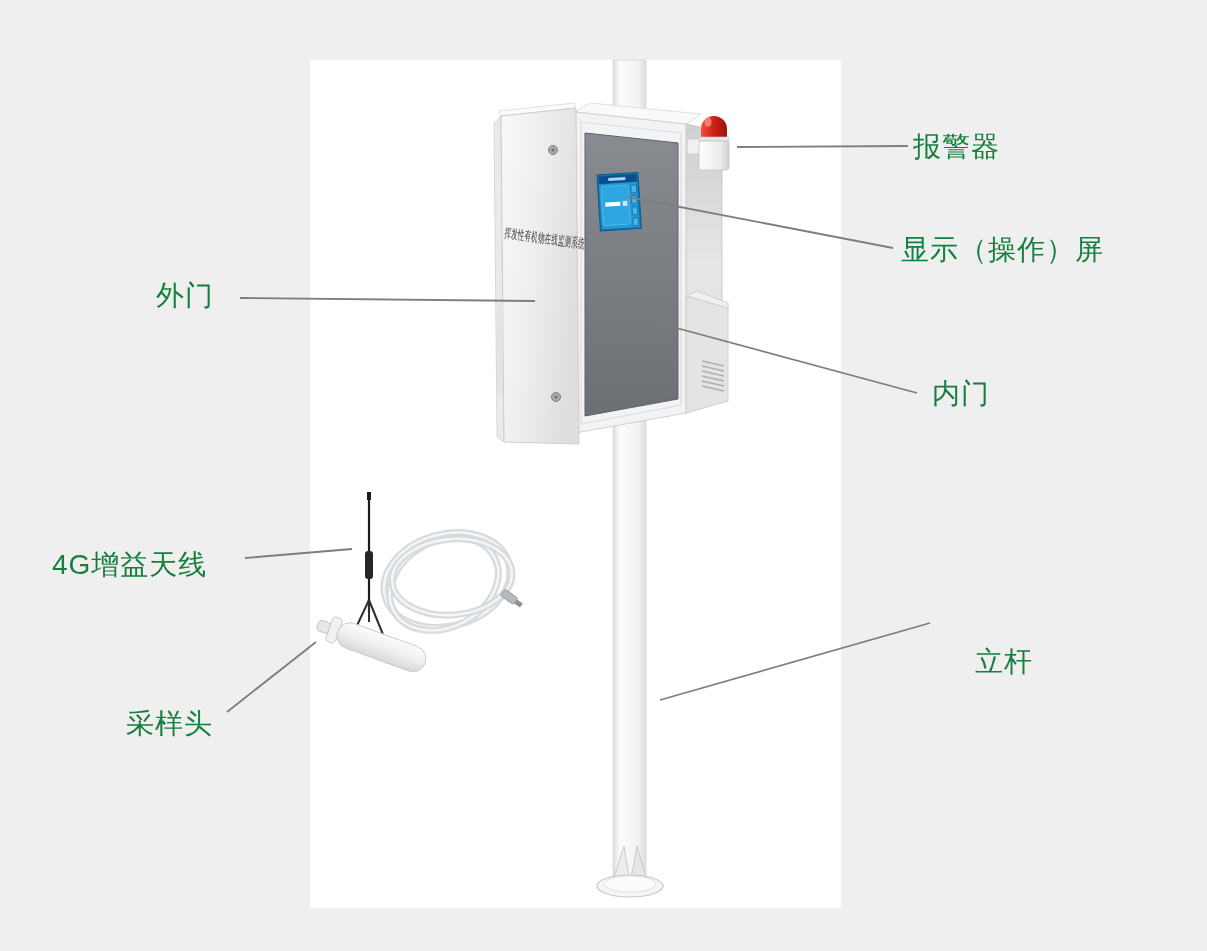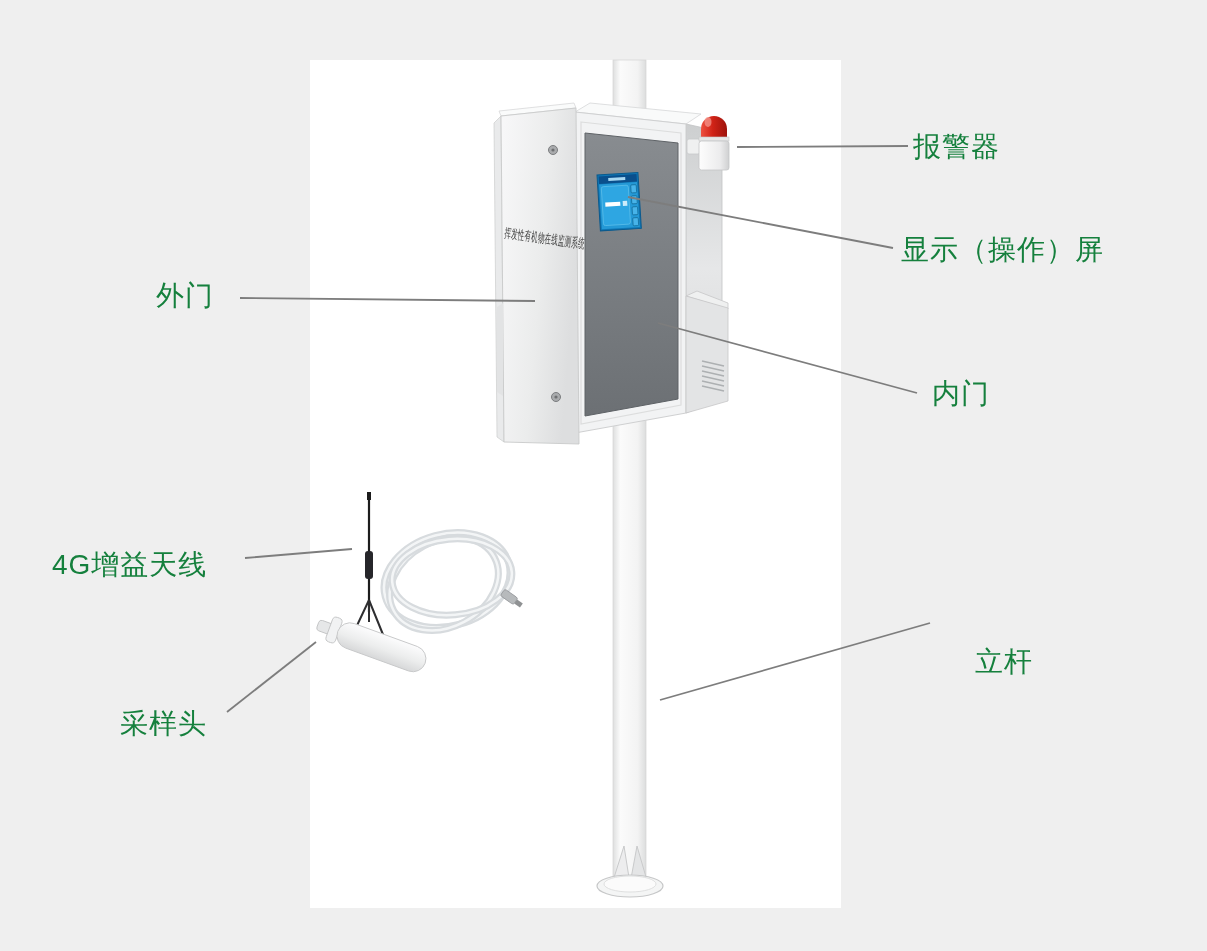--- a/index.html
+++ b/index.html
@@ -171,16 +171,16 @@
       <line x1="227" y1="712" x2="316" y2="642"></line>
       <line x1="930" y1="623" x2="660" y2="700"></line>
     </g>
   </svg>
 
   <div class="part-label" style="left:913px;top:131px;">报警器</div>
   <div class="part-label" style="left:901px;top:234px;">显示（操作）屏</div>
   <div class="part-label" style="left:932px;top:378px;">内门</div>
   <div class="part-label" style="left:156px;top:282px;font-family:Liberation Mono, monospace;">外门</div>
   <div class="part-label" style="left:52px;top:549px;">4G增益天线</div>
-  <div class="part-label" style="left:120px;top:708px;">采样头</div>
+  <div class="part-label" style="left:126px;top:708px;">采样头</div>
   <div class="part-label" style="left:975px;top:606px;margin-top:40px;">立杆</div>
 
 </div>
 
 </body></html>

